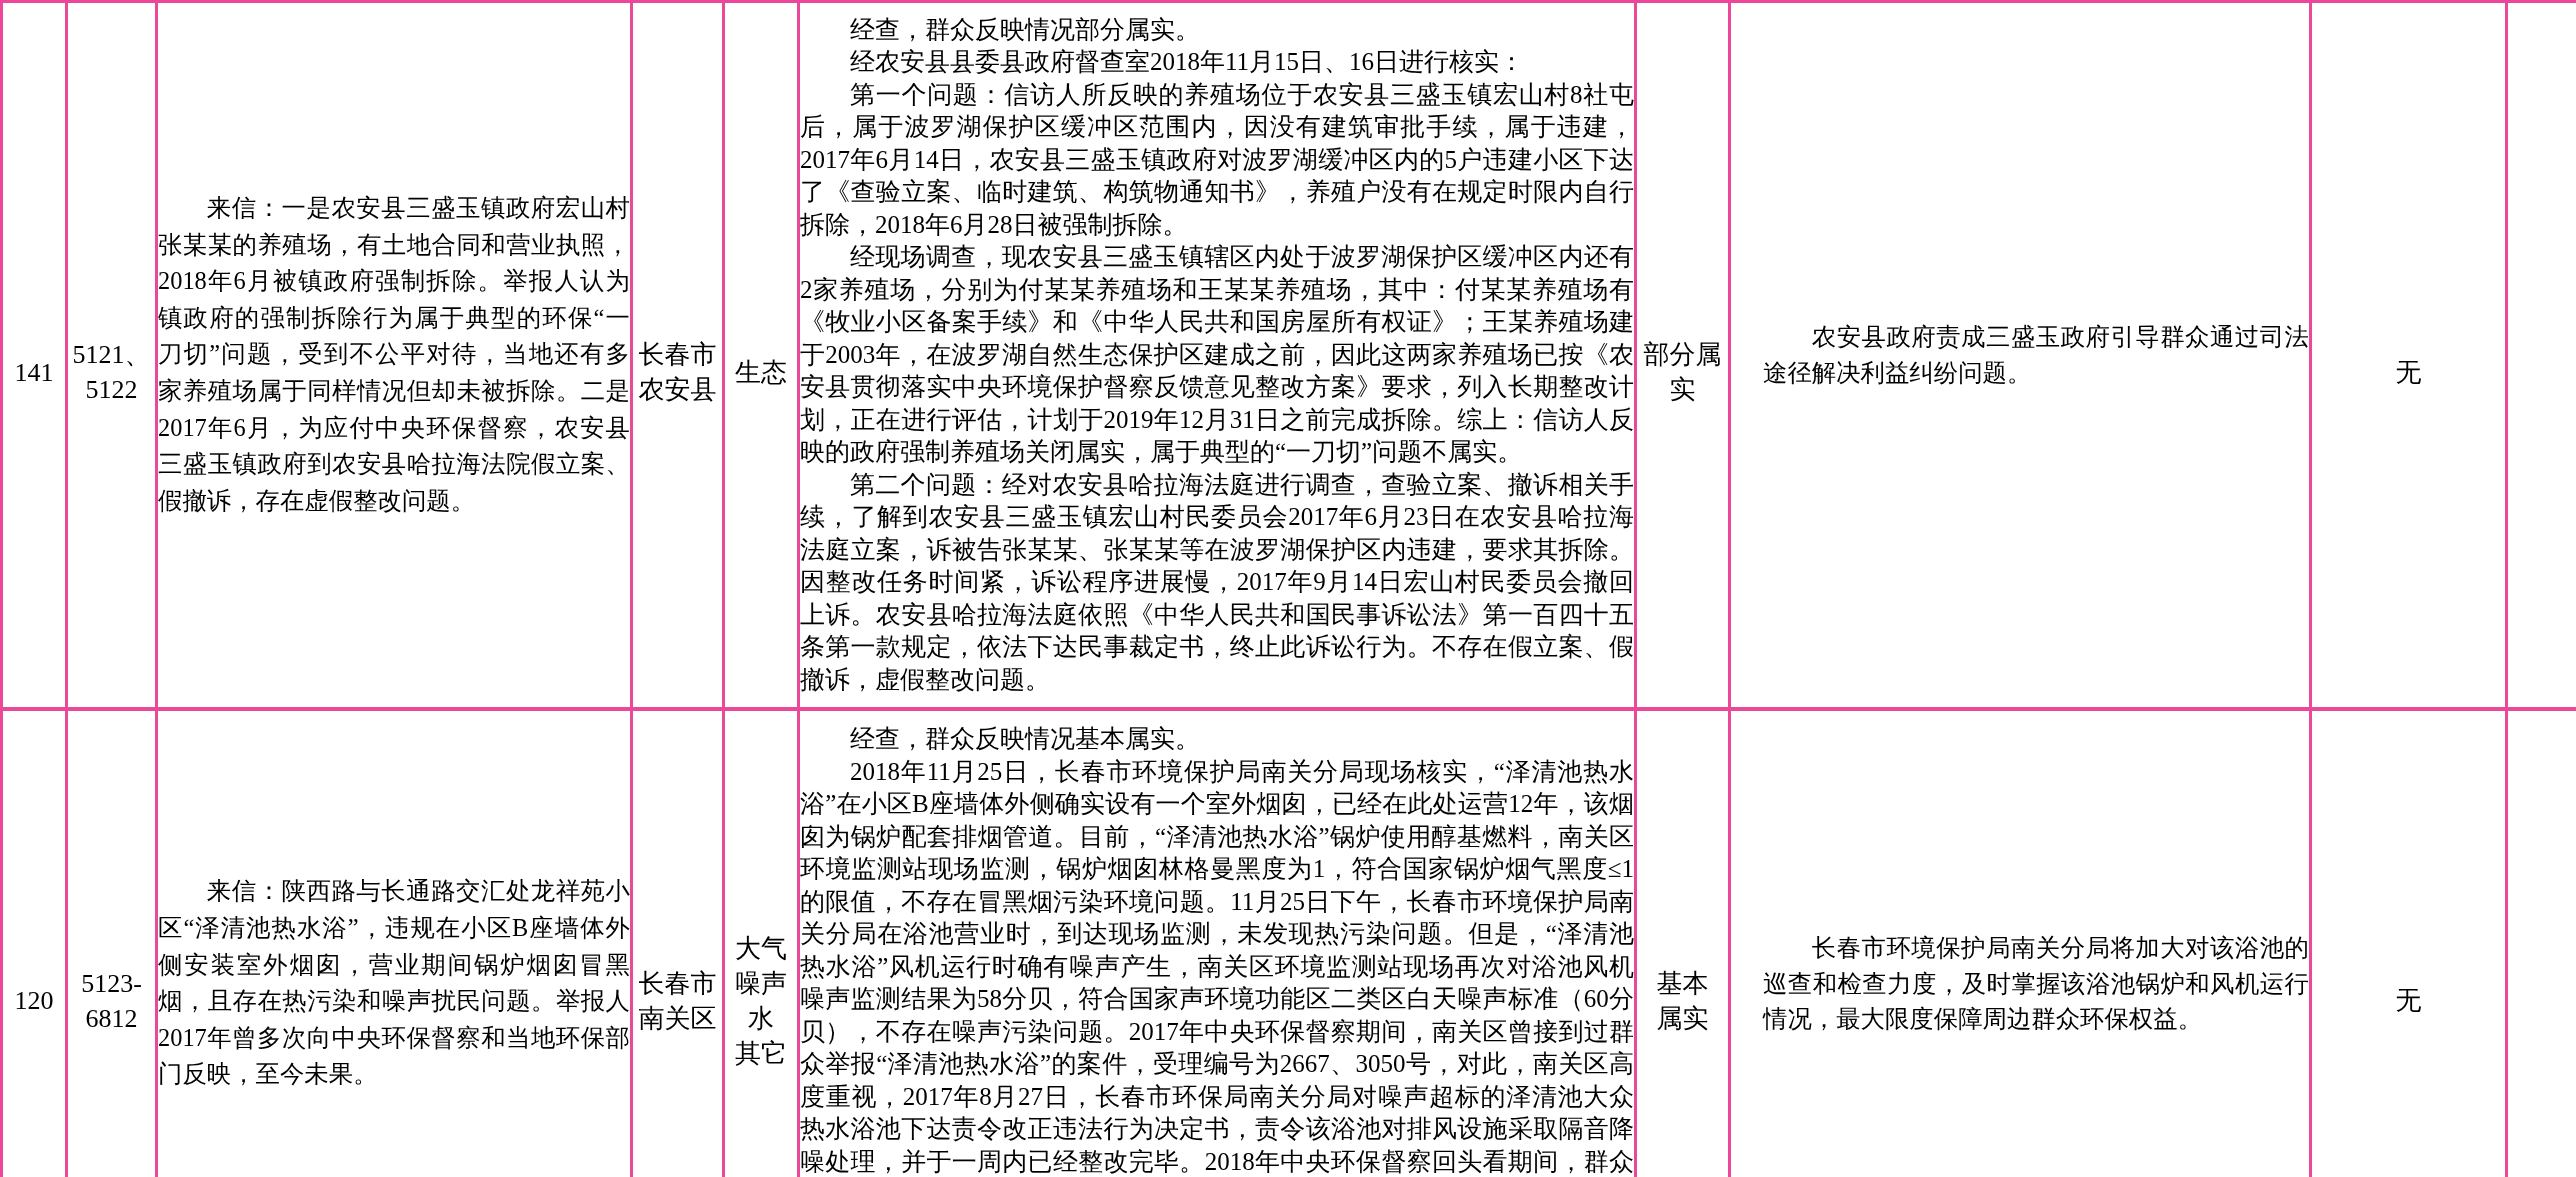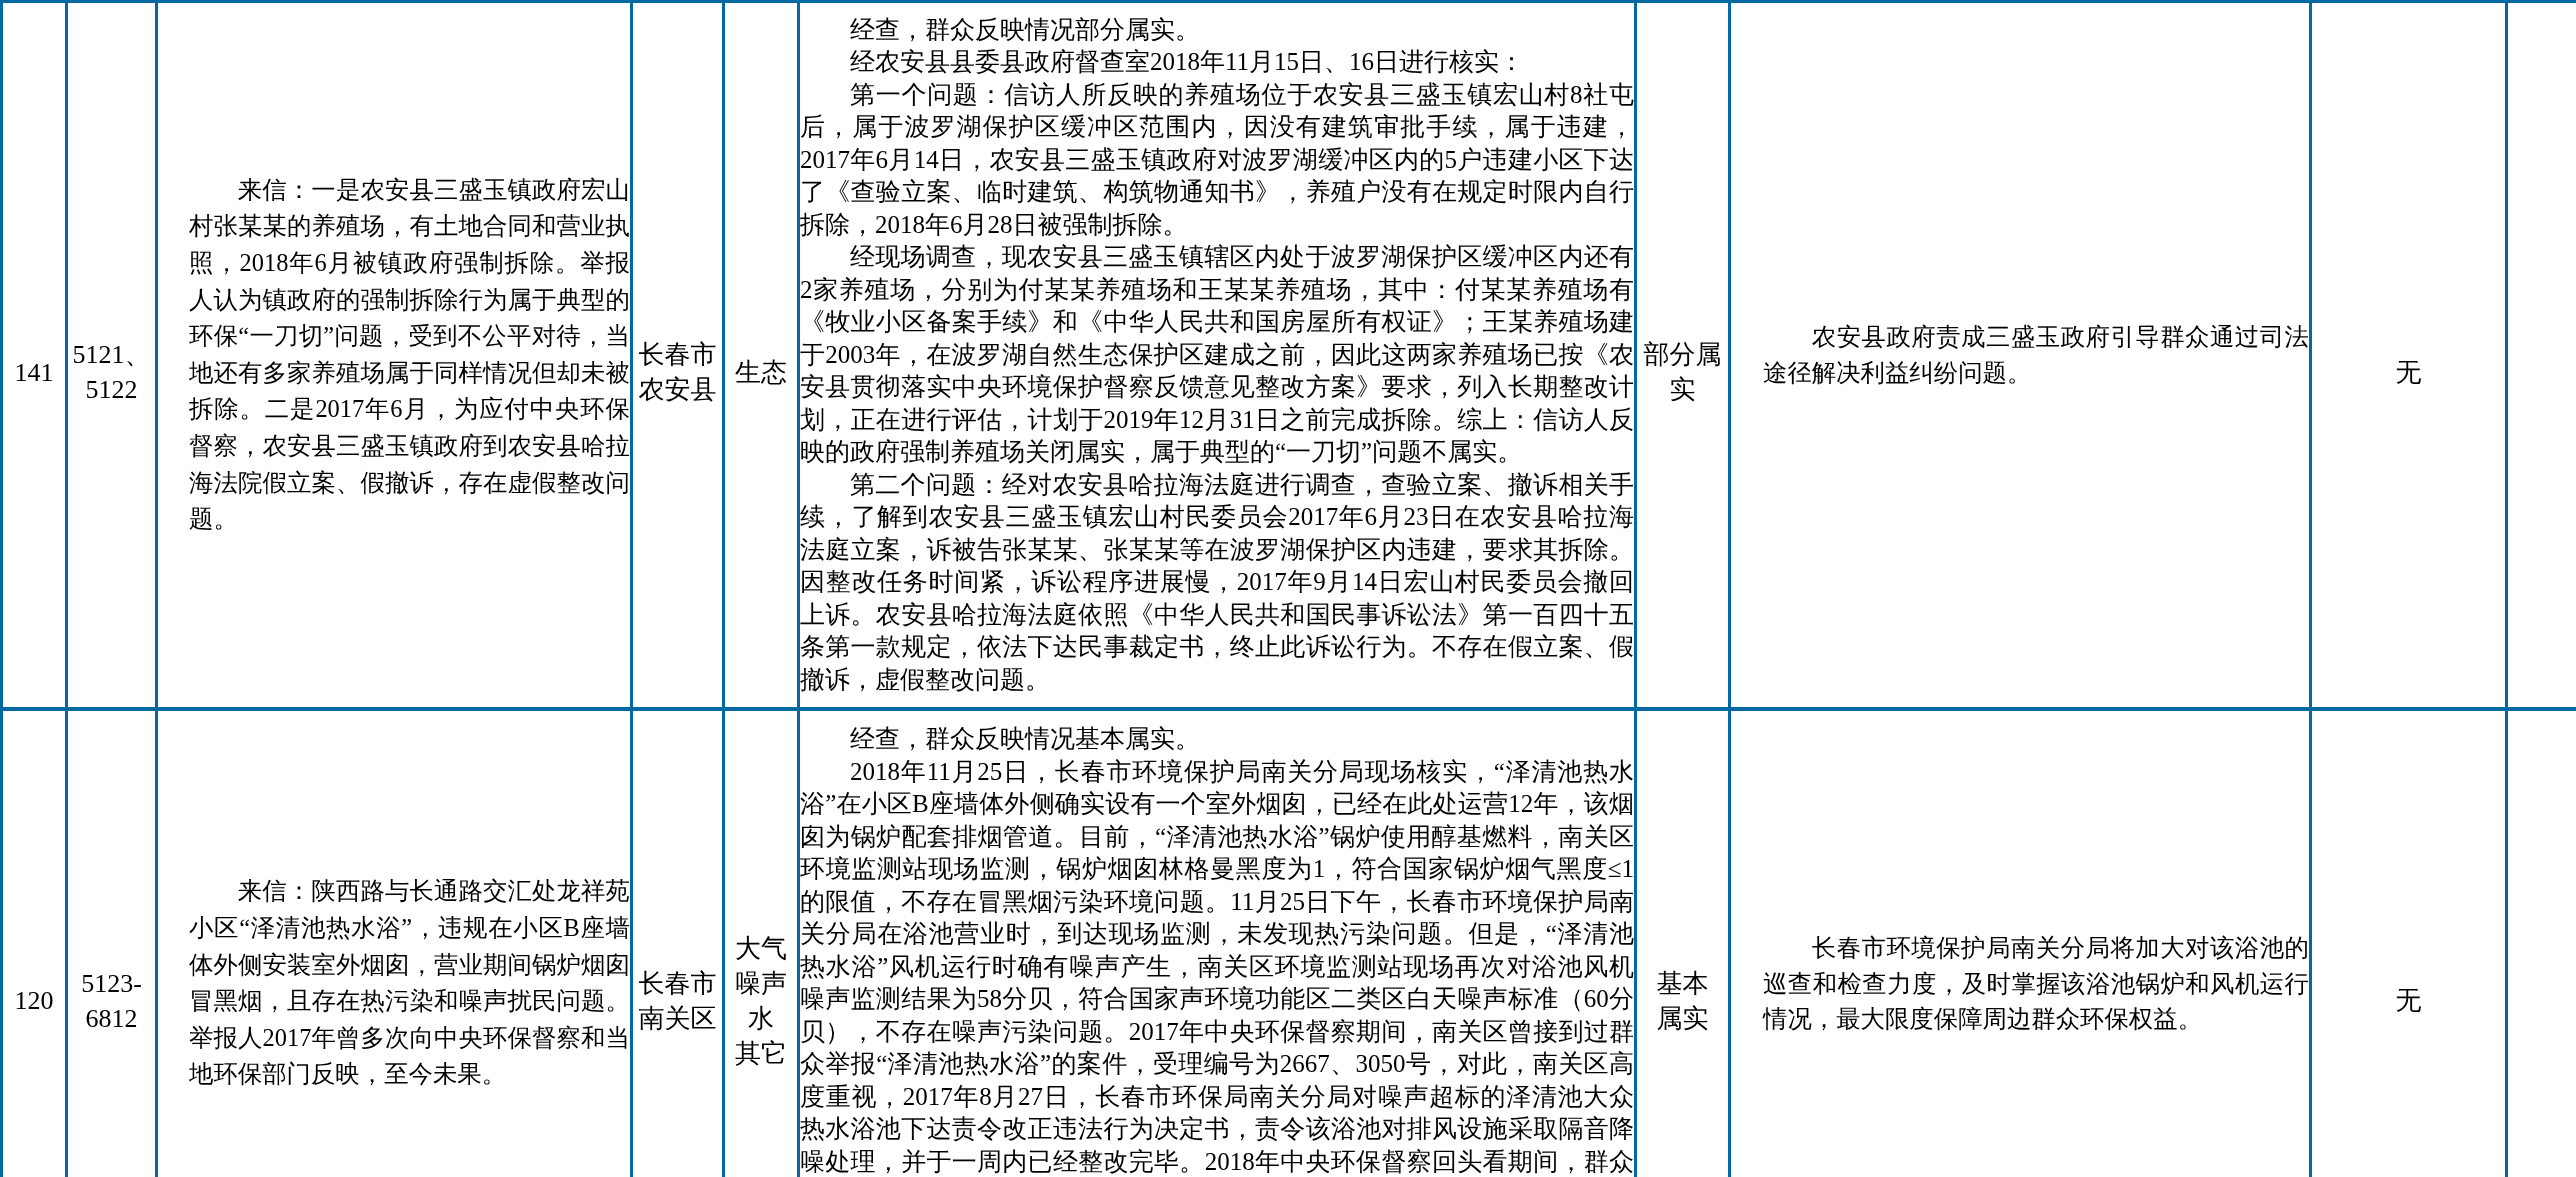--- a/index.html
+++ b/index.html
@@ -12,21 +12,21 @@
     font-family:"Liberation Serif","DejaVu Serif",serif;
     color:#000;
   }
   table.grid{
     border-collapse:collapse;
     table-layout:fixed;
     width:2578px;
     margin:0;
   }
   table.grid td{
-    border:3px solid #0369a1;
+    border:3px solid #ec4899;
     vertical-align:middle;
     padding:0;
     overflow:hidden;
     background:#fff;
     margin-left:36px;
   }
   tr.row-141 td{border-bottom-width:4.6px;}
   td.last-col{border-right:none;}
   
   .c-center{
@@ -38,21 +38,20 @@
   
   .c-complaint{
     padding:4.6px 7.6px;
     font-size:24.4px;
   }
   .c-complaint p{
     margin:0;
     text-align:justify;
     text-indent:2em;
     line-height:1.5;
-    padding-left:31px;
   }
   
   .c-invest{
     padding:3px 9.1px;
     font-size:25px;
   }
   .c-invest p{
     margin:0;
     text-align:justify;
     text-indent:2em;

